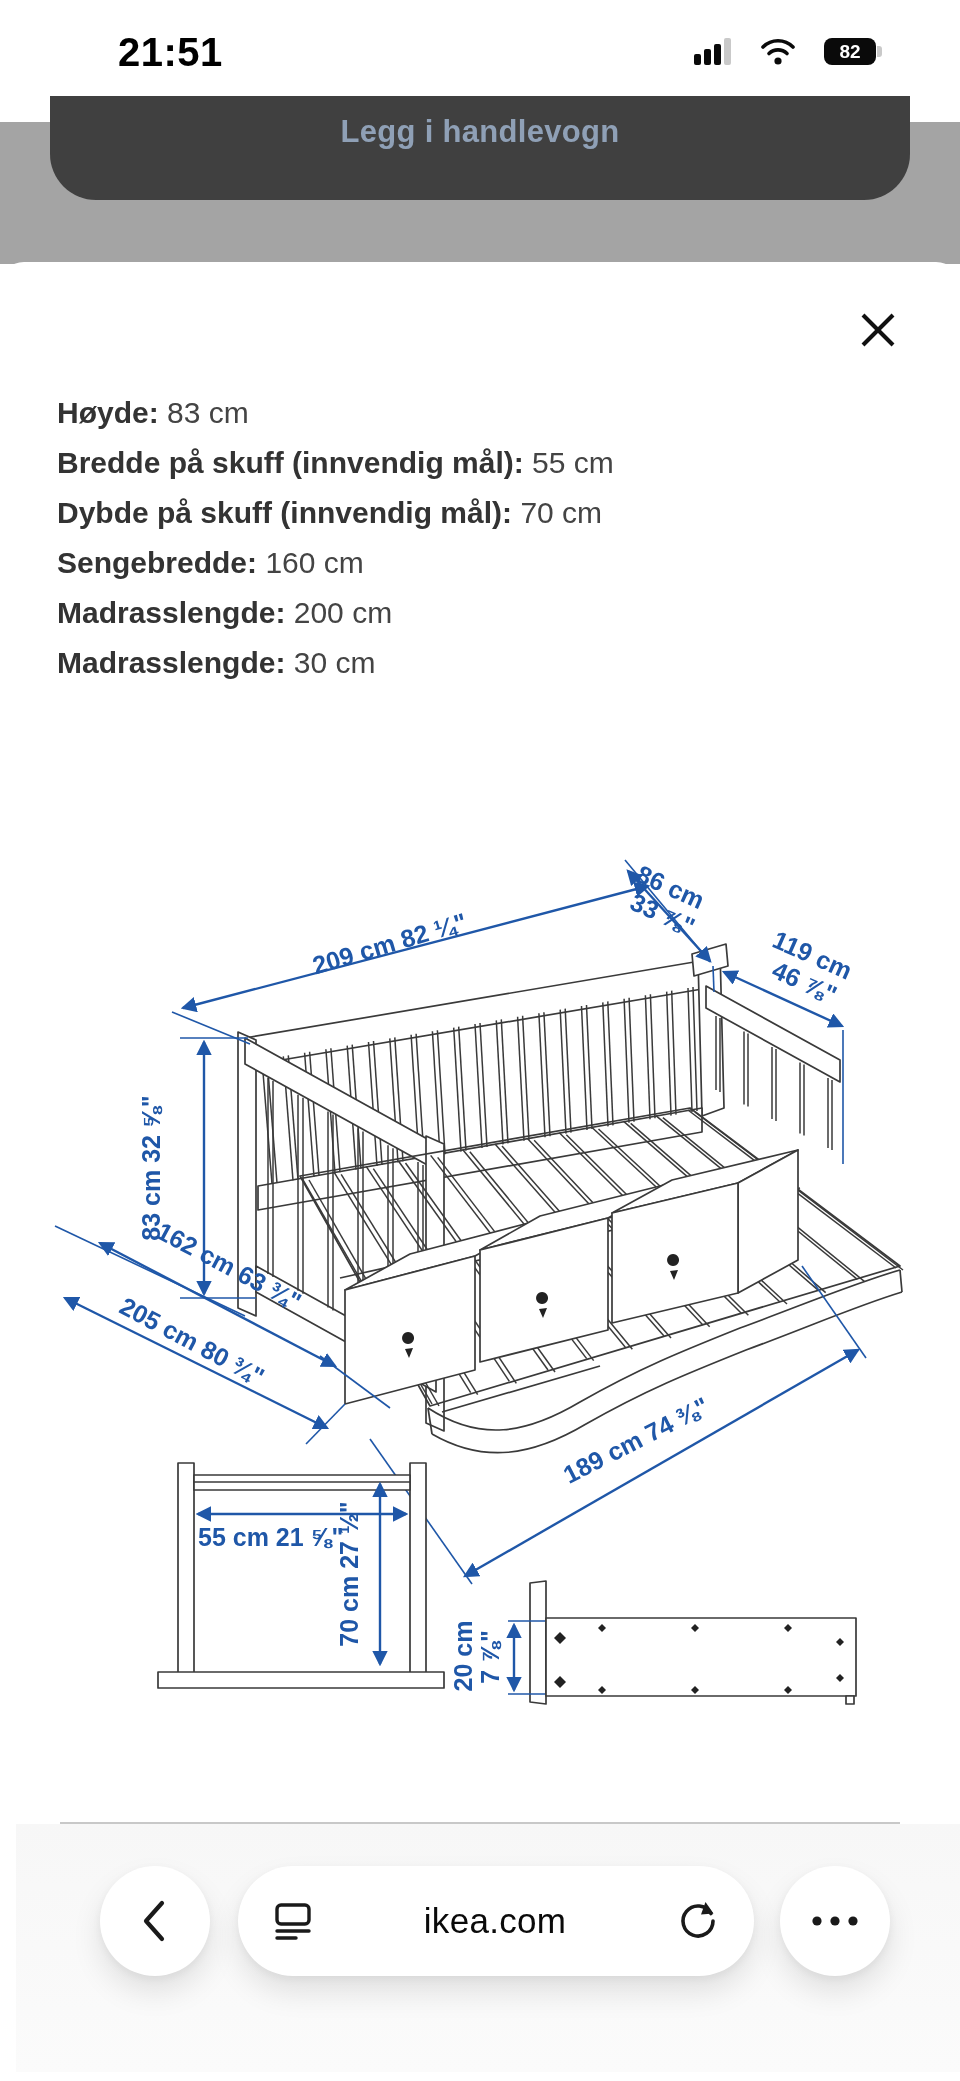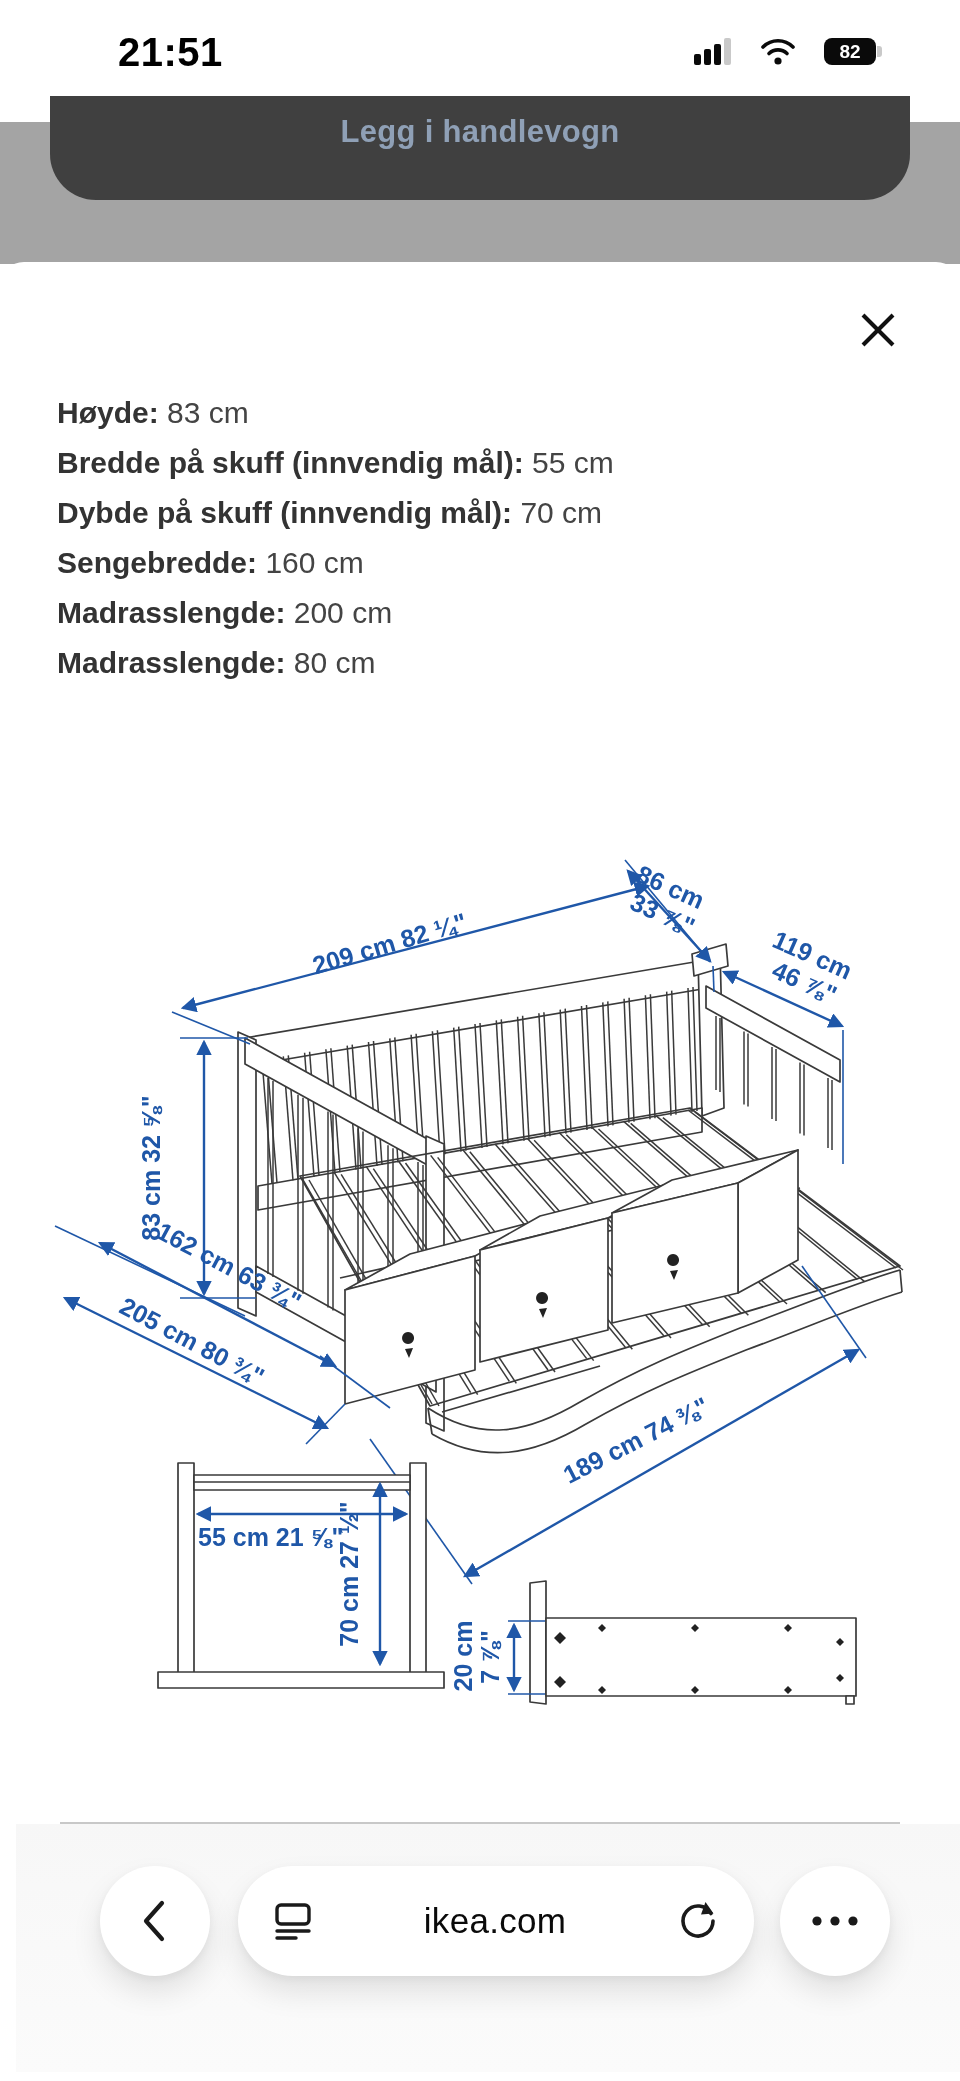--- a/index.html
+++ b/index.html
@@ -94,21 +94,21 @@
     <line x1="44" y1="14" x2="14" y2="44" stroke="#111" stroke-width="4"></line>
   </svg>
 </button>
 
 <div class="specs">
   <div class="spec-row"><span class="lab">Høyde:</span> <span class="val">83 cm</span></div>
   <div class="spec-row"><span class="lab">Bredde på skuff (innvendig mål):</span> <span class="val">55 cm</span></div>
   <div class="spec-row"><span class="lab">Dybde på skuff (innvendig mål):</span> <span class="val">70 cm</span></div>
   <div class="spec-row"><span class="lab">Sengebredde:</span> <span class="val">160 cm</span></div>
   <div class="spec-row"><span class="lab">Madrasslengde:</span> <span class="val">200 cm</span></div>
-  <div class="spec-row"><span class="lab">Madrasslengde:</span> <span class="val">80 cm</span></div>
+  <div class="spec-row"><span class="lab">Madrasslengde:</span> <span class="val">30 cm</span></div>
 </div>
 
 <svg id="diagram" width="900" height="952" viewBox="0 0 900 952">
   <defs>
     <marker id="arr" viewBox="0 0 10 10" refX="8.5" refY="5" markerWidth="6.5" markerHeight="6.5" orient="auto-start-reverse">
       <path d="M0,0 L10,5 L0,10 z" fill="#1f57a8"></path>
     </marker>
   </defs>
 
   <g>

